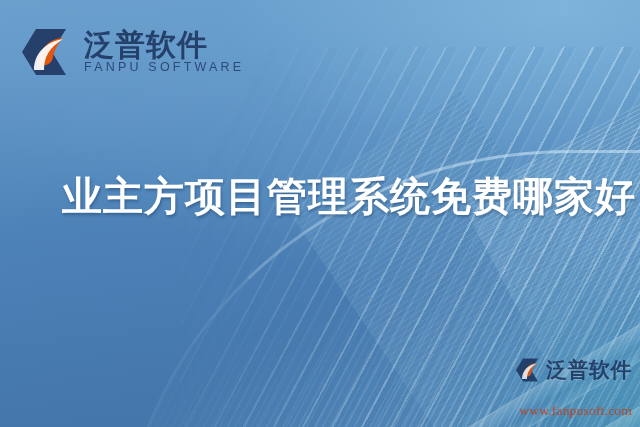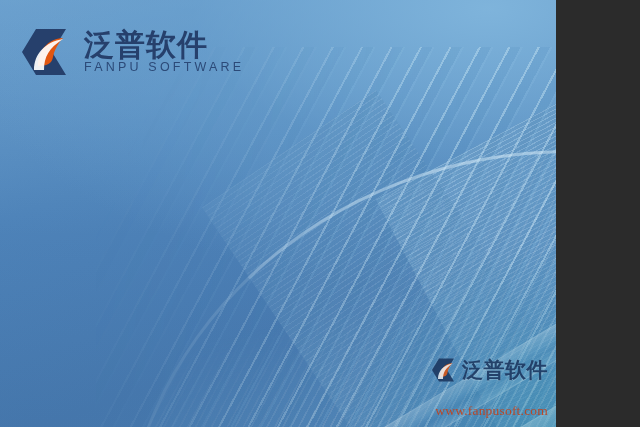--- a/index.html
+++ b/index.html
@@ -2,21 +2,21 @@
 <html><head>
 <meta charset="utf-8">
 <style>
   html, body {
     margin: 0;
     padding: 0;
     background: #2b2b2b;
   }
   #banner {
     position: relative;
-    width: 556px;
+    width: 640px;
     height: 427px;
     overflow: hidden;
     font-family: "Liberation Sans", "DejaVu Sans", sans-serif;
     background: #4b80b6;
   }
 
   
   .bg-base {
     position: absolute;
     inset: 0;
@@ -262,20 +262,21 @@
         <path d="M16,40 C16,24 26,13 41,12 C41,12 33,20 31,31 C30,37 26,40 16,40 Z" fill="#e2560f"></path>
         <path d="M12,44 C12,28 23,16 41,13 C27,22 22,31 22,44 Z" fill="#ffffff" opacity="0.92"></path>
       </svg>
     </span>
     <span class="brand-text">
       <span class="brand-cn">泛普软件</span>
       <span class="brand-en">FANPU SOFTWARE</span>
     </span>
   </div>
 
+  <div class="headline">业主方项目管理系统免费哪家好</div>
 
   <div class="watermark">
     <div class="wm-row">
       <span>
         <svg class="wm-mark" viewBox="0 0 52 52" aria-hidden="true">
           <polygon points="14,3 44,3 30,26 44,49 14,49 0,26" fill="#1e3a63"></polygon>
           <path d="M16,40 C16,24 26,13 41,12 C41,12 33,20 31,31 C30,37 26,40 16,40 Z" fill="#d2561a"></path>
           <path d="M12,44 C12,28 23,16 41,13 C27,22 22,31 22,44 Z" fill="#ffffff" opacity="0.85"></path>
         </svg>
       </span>

